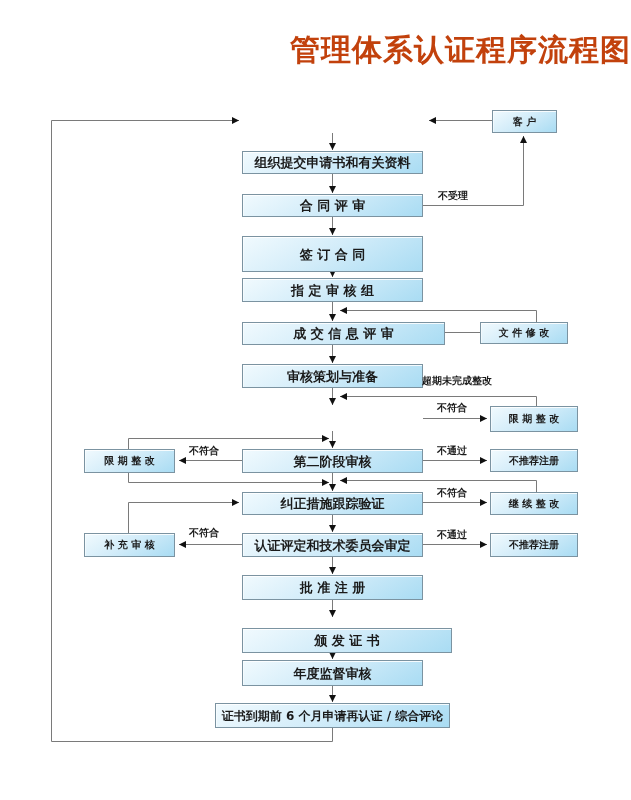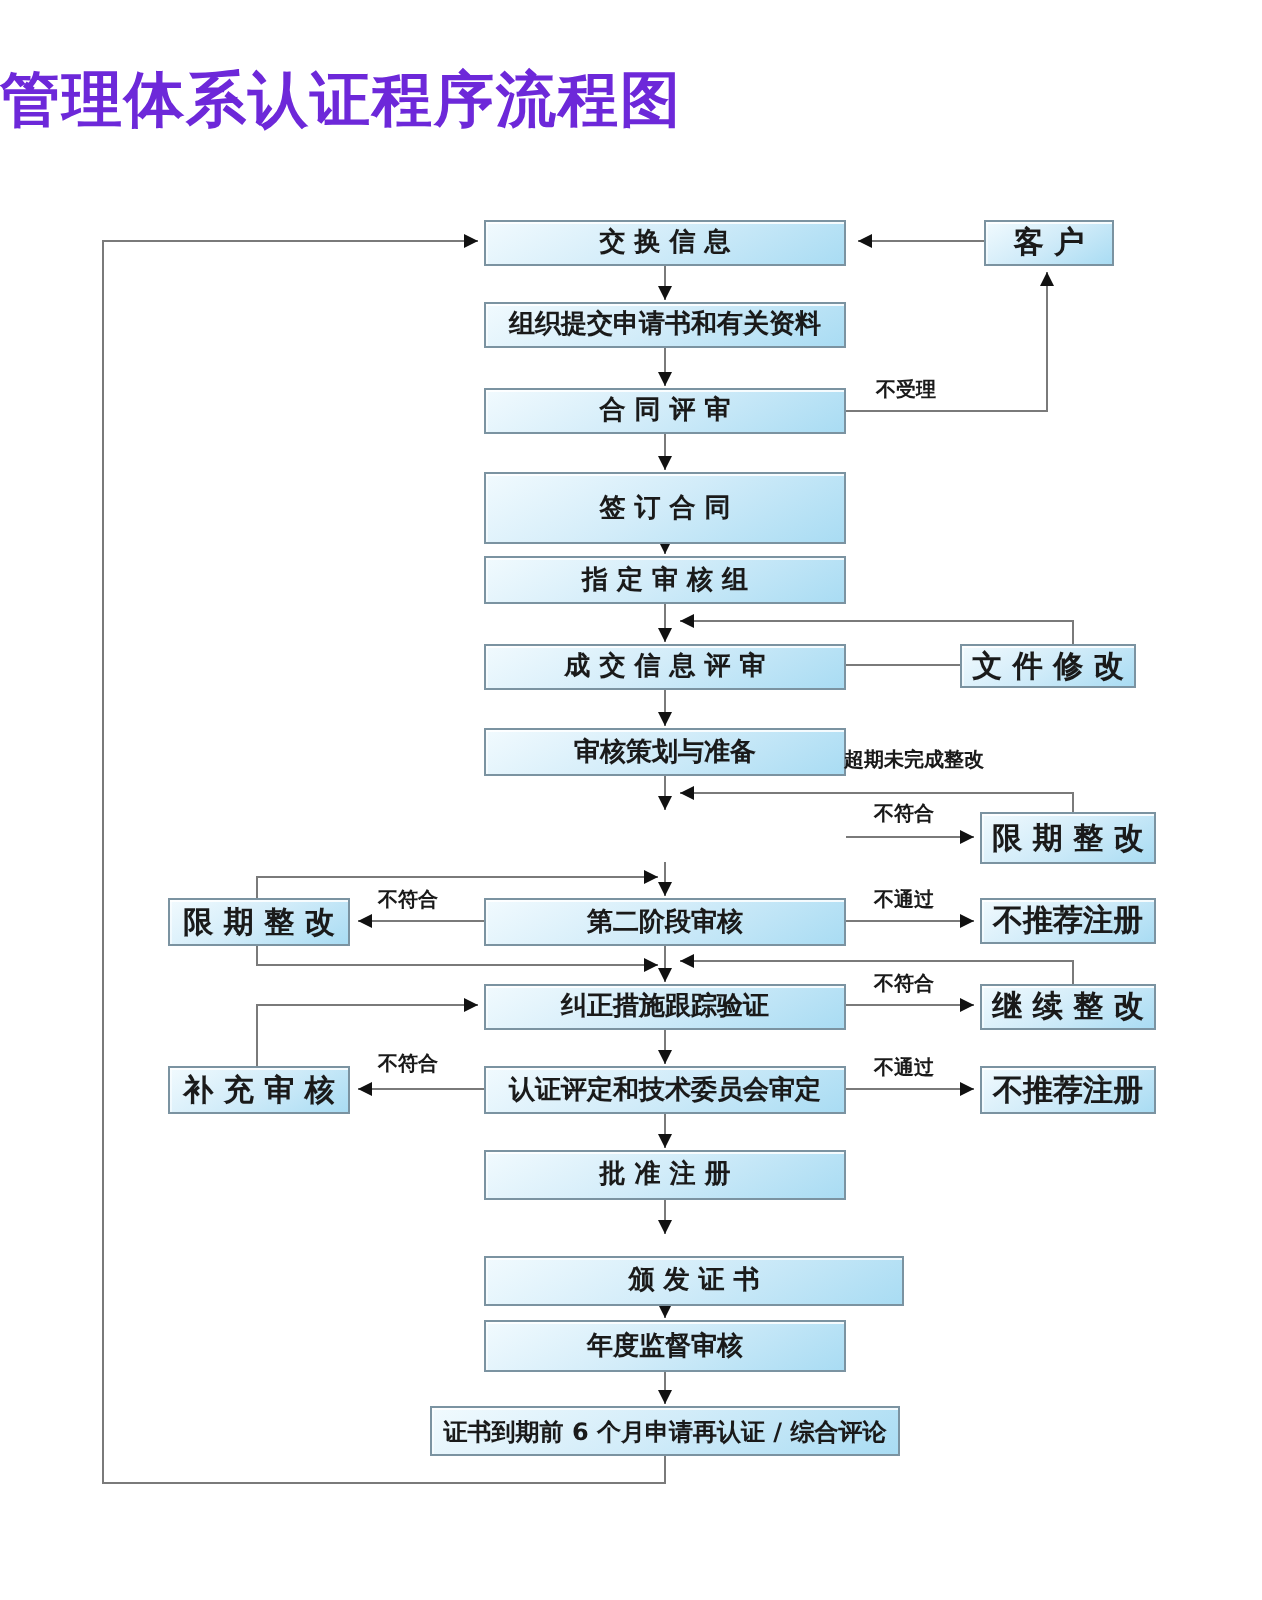--- a/index.html
+++ b/index.html
@@ -1,29 +1,29 @@
 <!DOCTYPE html>
 <html><head>
 <meta charset="utf-8">
 <style>
   html,body{margin:0;padding:0;background:#ffffff;}
   .page{position:relative;width:631px;height:800px;background:#ffffff;overflow:hidden;
         font-family:"DejaVu Sans","Liberation Sans",sans-serif;}
-  .title{position:absolute;left:0;top:30px;width:631px;text-align:left;margin:0;
+  .title{position:absolute;left:0;top:30px;width:631px;text-align:right;margin:0;
          font-family:"DejaVu Serif","Liberation Serif",serif;
-         font-size:30px;font-weight:bold;color:#6d28d9;letter-spacing:1px;}
+         font-size:30px;font-weight:bold;color:#c2410c;letter-spacing:1px;}
   .canvas{position:absolute;left:0;top:0;width:631px;height:800px;}
   .connectors{position:absolute;left:0;top:0;}
   .node{position:absolute;box-sizing:border-box;
         background:linear-gradient(150deg,#f1fafe 0%,#d2ecf9 48%,#a9dcf3 100%);
         border:1px solid #7b93a1;
         box-shadow:inset 0 1px 0 rgba(255,255,255,.85), inset 1px 0 0 rgba(255,255,255,.5);
         display:flex;align-items:center;justify-content:center;
         font-size:13px;font-weight:bold;color:#1a1a1a;white-space:nowrap;line-height:1;}
-  .node.small{font-size:15px;}
+  .node.small{font-size:10px;}
   .node.wide{font-size:12px;}
   .elabel{position:absolute;font-size:10px;font-weight:bold;color:#1a1a1a;white-space:nowrap;line-height:1;}
 </style>
 </head>
 <body>
 
 <div class="page">
   <h1 class="title">管理体系认证程序流程图</h1>
 
   <div class="canvas">
@@ -70,27 +70,26 @@
 
         <path d="M536.5,492 V480.5 H340" marker-end="url(#arr)"></path>
         <path d="M423,502.5 H487" marker-end="url(#arr)"></path>
         <path d="M128.5,533 V502.5 H239" marker-end="url(#arr)"></path>
 
         <path d="M242,544.5 H179" marker-end="url(#arr)"></path>
         <path d="M423,544.5 H487" marker-end="url(#arr)"></path>
       </g>
     </svg>
 
-    <div class="node" style="left:242px;top:110px;width:181px;height:23px">交 换 信 息</div>
     <div class="node small" style="left:492px;top:110px;width:65px;height:23px">客 户</div>
     <div class="node" style="left:242px;top:151px;width:181px;height:23px">组织提交申请书和有关资料</div>
     <div class="node" style="left:242px;top:194px;width:181px;height:23px">合 同 评 审</div>
     <div class="node" style="left:242px;top:236px;width:181px;height:36px">签 订 合 同</div>
     <div class="node" style="left:242px;top:278px;width:181px;height:24px">指 定 审 核 组</div>
-    <div class="node" style="left:242px;top:322px;width:181px;height:23px">成 交 信 息 评 审</div>
+    <div class="node" style="left:242px;top:322px;width:203px;height:23px">成 交 信 息 评 审</div>
     <div class="node small" style="left:480px;top:322px;width:88px;height:22px">文 件 修 改</div>
     <div class="node" style="left:242px;top:364px;width:181px;height:24px">审核策划与准备</div>
     <div class="node small" style="left:490px;top:406px;width:88px;height:26px">限 期 整 改</div>
     <div class="node" style="left:242px;top:449px;width:181px;height:24px">第二阶段审核</div>
     <div class="node small" style="left:490px;top:449px;width:88px;height:23px">不推荐注册</div>
     <div class="node small" style="left:84px;top:449px;width:91px;height:24px">限 期 整 改</div>
     <div class="node" style="left:242px;top:492px;width:181px;height:23px">纠正措施跟踪验证</div>
     <div class="node small" style="left:490px;top:492px;width:88px;height:23px">继 续 整 改</div>
     <div class="node small" style="left:84px;top:533px;width:91px;height:24px">补 充 审 核</div>
     <div class="node" style="left:242px;top:533px;width:181px;height:24px">认证评定和技术委员会审定</div>

